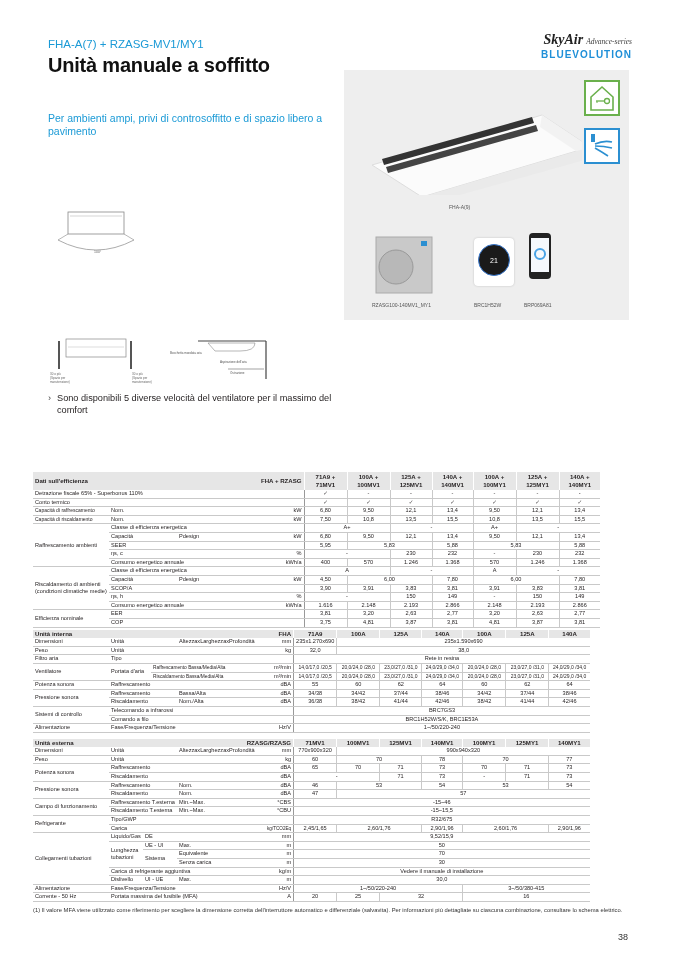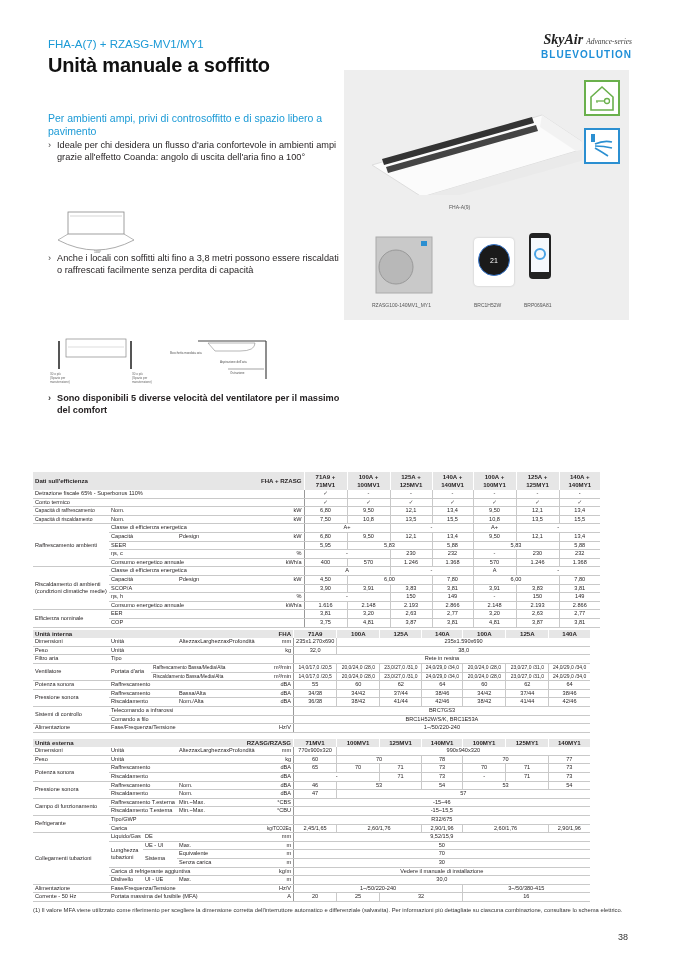--- a/index.html
+++ b/index.html
@@ -8,21 +8,21 @@
   .model-code { left: 48px; top: 38px; font-size: 11.5px; color: #1b9ad6; }
   .page-title { left: 48px; top: 54px; font-size: 20px; font-weight: bold; color: #111; letter-spacing: -0.2px; }
   .logo { left: 520px; top: 30px; width: 112px; text-align: right; }
   .logo-sky { font-family: "Liberation Serif", serif; font-style: italic; font-weight: bold; font-size: 14px; color: #222; }
   .logo-adv { font-family: "Liberation Serif", serif; font-style: italic; font-size: 7.5px; color: #444; margin-left: 3px; }
   .logo-blue { font-size: 10px; letter-spacing: 1px; color: #1e8fd8; font-weight: bold; margin-top: 1px; }
   .subtitle { left: 48px; top: 100px; width: 290px; font-size: 10.5px; line-height: 13px; color: #1b9ad6; margin-top: 12px; }
   .bullets { left: 48px; width: 295px; font-size: 9.2px; line-height: 11.6px; color: #231f20; }
   .bullets li { list-style: none; position: relative; padding-left: 9px; }
   .bullets li::before { content: "›"; position: absolute; left: 0; top: 0; color: #444; }
-  .b1 { top: 140px; } .b2 { top: 253px; } .b3 { top: 393px; font-weight: bold; }
+  .b1 { top: 140px; } .b2 { top: 253px; } .b3 { top: 393px; }
   .diag1 { left: 54px; top: 210px; width: 85px; height: 44px; }
   .diag2 { left: 50px; top: 337px; width: 225px; height: 53px; }
   .photo { left: 344px; top: 70px; width: 285px; height: 250px; background: #eeeeee; }
   .photo-caption { font-size: 5px; color: #555; position: absolute; }
   .icon-box { position: absolute; width: 36px; height: 36px; background: #fff; border: 2px solid; }
   table.spec { position: absolute; left: 33px; border-collapse: collapse; font-size: 5.6px; color: #231f20; table-layout: fixed; }
   table.spec td { border-bottom: 1px solid #c9c9c9; padding: 0 2px; height: 8.2px; line-height: 7.6px; white-space: nowrap; overflow: hidden; }
   table.spec td.c { text-align: center; border-left: 1px solid #c9c9c9; }
   table.spec td.u { text-align: right; border-right: 1px solid #999; }
   table.spec tr.hdr td { background: #e6e6e6; font-weight: bold; font-size: 6.1px; border-bottom: none; }
@@ -36,32 +36,30 @@
 
 <div class="abs model-code">FHA-A(7) + RZASG-MV1/MY1</div>
 <div class="abs page-title">Unità manuale a soffitto</div>
 <div class="abs logo">
   <div><span class="logo-sky">SkyAir</span><span class="logo-adv">Advance-series</span></div>
   <div class="logo-blue">BLUEVOLUTION</div>
 </div>
 <div class="abs subtitle">Per ambienti ampi, privi di controsoffitto e di spazio libero a pavimento</div>
 
 <ul class="abs bullets b1">
-  <li>Ideale per chi desidera un flusso d'aria confortevole in ambienti ampi grazie all'effetto Coanda: angolo di uscita dell'aria fino a 100°</li>
 </ul>
 <svg class="abs diag1" viewBox="0 0 85 44">
   <rect x="14" y="2" width="56" height="22" fill="#fff" stroke="#888" stroke-width="0.8"></rect>
   <line x1="16" y1="6" x2="68" y2="6" stroke="#aaa" stroke-width="0.5"></line>
   <path d="M4 30 Q42 50 80 30" fill="none" stroke="#888" stroke-width="0.7"></path>
   <line x1="14" y1="24" x2="4" y2="30" stroke="#888" stroke-width="0.6"></line>
   <line x1="70" y1="24" x2="80" y2="30" stroke="#888" stroke-width="0.6"></line>
   <text x="40" y="43" font-size="3.5" fill="#666">100°</text>
 </svg>
 <ul class="abs bullets b2">
-  <li>Anche i locali con soffitti alti fino a 3,8 metri possono essere riscaldati o raffrescati facilmente senza perdita di capacità</li>
 </ul>
 <svg class="abs diag2" viewBox="0 0 225 53">
   <rect x="8" y="4" width="2" height="28" fill="#555"></rect>
   <rect x="16" y="2" width="60" height="18" fill="#fff" stroke="#888" stroke-width="0.7"></rect>
   <line x1="18" y1="10" x2="74" y2="10" stroke="#bbb" stroke-width="0.5"></line>
   <rect x="80" y="4" width="2" height="28" fill="#555"></rect>
   <text x="0" y="38" font-size="3" fill="#666">30 o più</text>
   <text x="0" y="42" font-size="3" fill="#666">(Spazio per</text>
   <text x="0" y="46" font-size="3" fill="#666">manutenzione)</text>
   <text x="82" y="38" font-size="3" fill="#666">30 o più</text>

